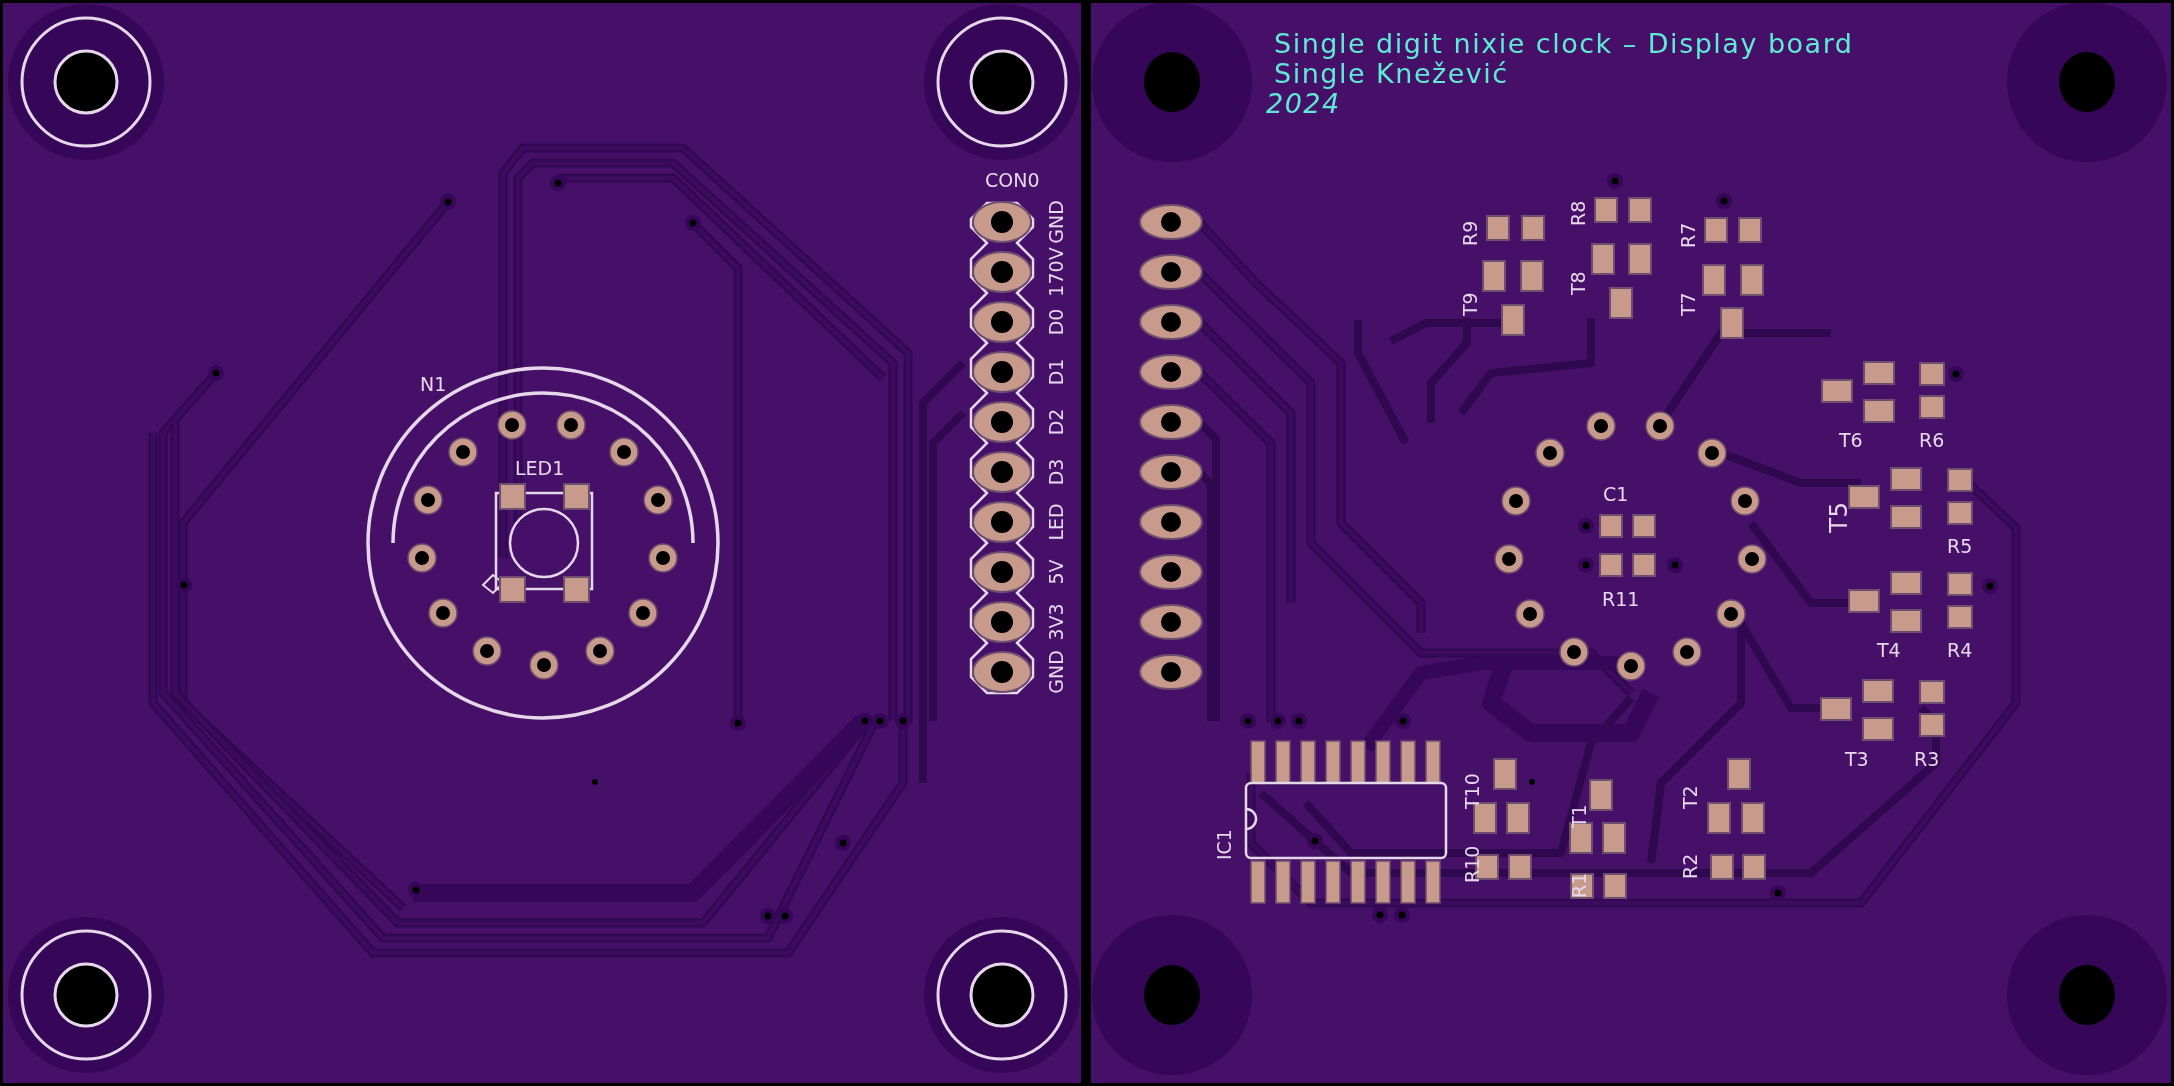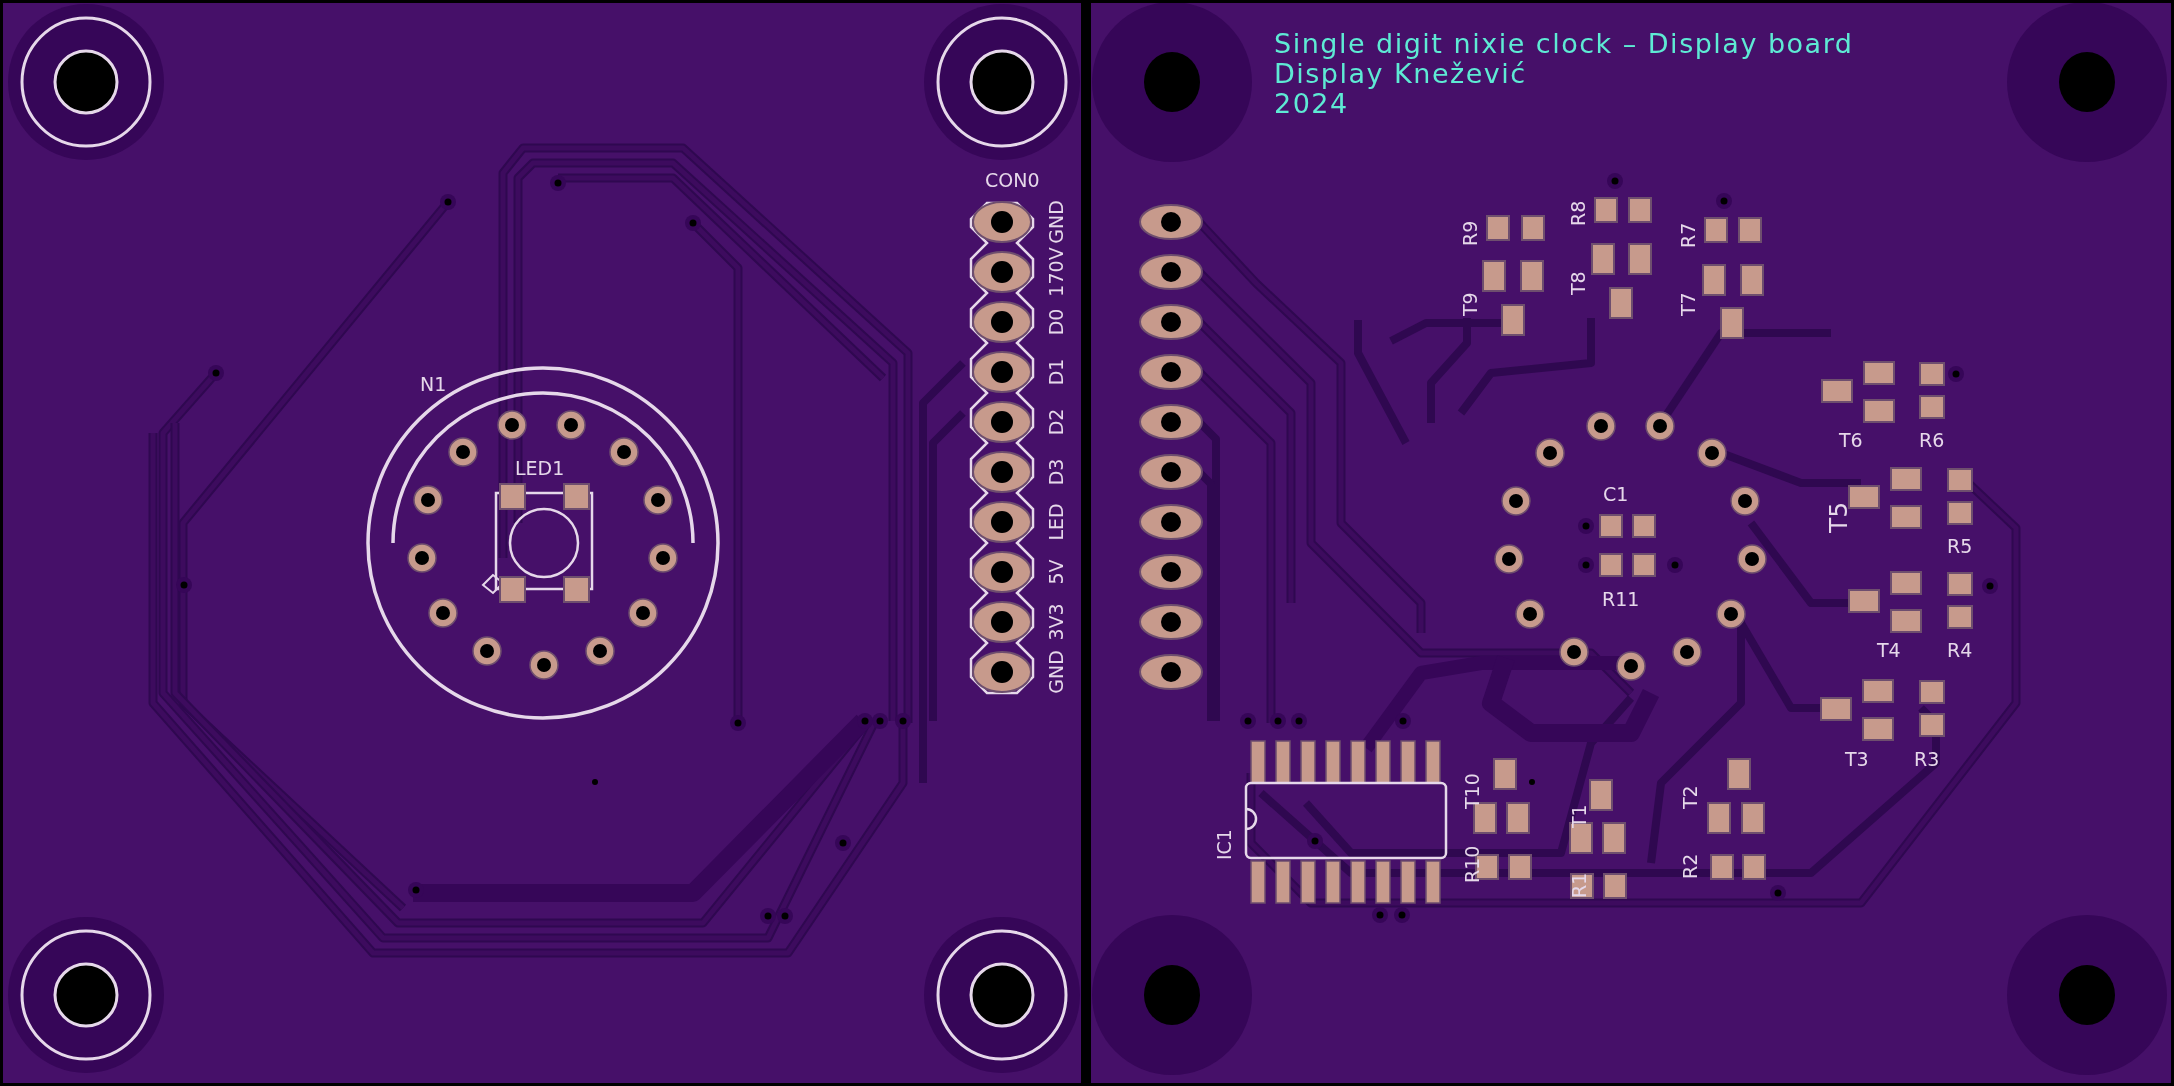--- a/index.html
+++ b/index.html
@@ -452,15 +452,15 @@
       <text class="silk" transform="translate(388,880) rotate(-90)">R10</text>
       <text class="silk" transform="translate(495,825) rotate(-90)">T1</text>
       <text class="silk" transform="translate(495,895) rotate(-90)">R1</text>
       <text class="silk" transform="translate(606,806) rotate(-90)">T2</text>
       <text class="silk" transform="translate(606,876) rotate(-90)">R2</text>
       <text class="silk" transform="translate(140,857) rotate(-90)">IC1</text>
     </g>
   </svg>
 
   <div class="title-text" style="left:183px; top:26px;">Single digit nixie clock – Display board</div>
-  <div class="title-text" style="left:183px; top:56px;">Display Knežević</div>
-  <div class="title-text" style="left:183px; top:86px;">2024</div>
+  <div class="title-text" style="left:183px; top:56px;">Single Knežević</div>
+  <div class="title-text" style="left:175px; top:86px;font-style:italic;">2024</div>
 </div>
 
 </body></html>

